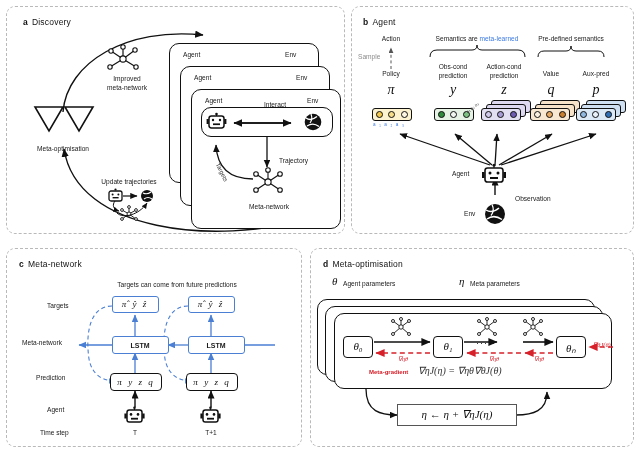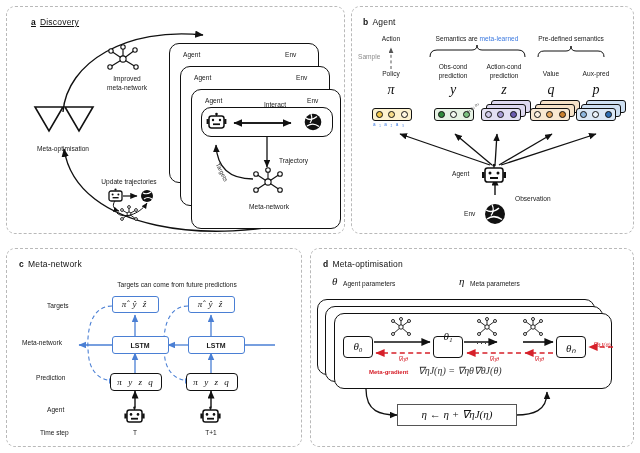--- a/index.html
+++ b/index.html
@@ -25,21 +25,21 @@
   .blue{color:#3d7ae0;}
   .red{color:#d6202a;}
 </style>
 </head>
 <body>
 
 <div class="fig">
 
   <div class="panel" style="left:6px;top:6px;width:339px;height:228px;">
 
-    <div class="plabel" style="left:24px;top:10px;text-decoration:underline;">
+    <div class="plabel" style="left:16px;top:10px;">
       <span>a</span><span class="t">Discovery</span>
     </div>
 
     <svg width="339" height="228">
       <defs>
         <marker id="ahB" markerWidth="7" markerHeight="7" refX="5.6" refY="2.6" orient="auto">
           <path d="M0,0 L6,2.6 L0,5.2 z" fill="#111"></path>
         </marker>
       </defs>
 
@@ -395,21 +395,21 @@
     <div class="txt" style="left:159px;top:31px;">Meta parameters</div>
 
     <div class="card" style="left:6px;top:50px;width:278px;height:76px;"></div>
     <div class="card" style="left:14px;top:57px;width:278px;height:76px;"></div>
     <div class="card" style="left:23px;top:64px;width:278px;height:76px;"></div>
 
     <div class="box blkbox" style="left:32px;top:87px;width:30px;height:22px;"></div>
     <div class="mth c" style="left:47px;top:91px;font-size:11px;">θ₀</div>
 
     <div class="box blkbox" style="left:122px;top:87px;width:30px;height:22px;"></div>
-    <div class="mth c" style="left:137px;top:81px;font-size:11px;">θ₁</div>
+    <div class="mth c" style="left:137px;top:91px;font-size:11px;">θ₁</div>
 
     <div class="box blkbox" style="left:245px;top:87px;width:30px;height:22px;"></div>
     <div class="mth c" style="left:260px;top:91px;font-size:11px;">θₙ</div>
 
     <svg width="24" height="20" style="left:80px;top:68px;">
       <g stroke="#111" stroke-width=".9" fill="none">
         <line x1="10" y1="10" x2="2" y2="4"></line>
           <line x1="10" y1="10" x2="18" y2="4"></line>
         <line x1="10" y1="10" x2="2" y2="17"></line>
           <line x1="10" y1="10" x2="18" y2="17"></line>

